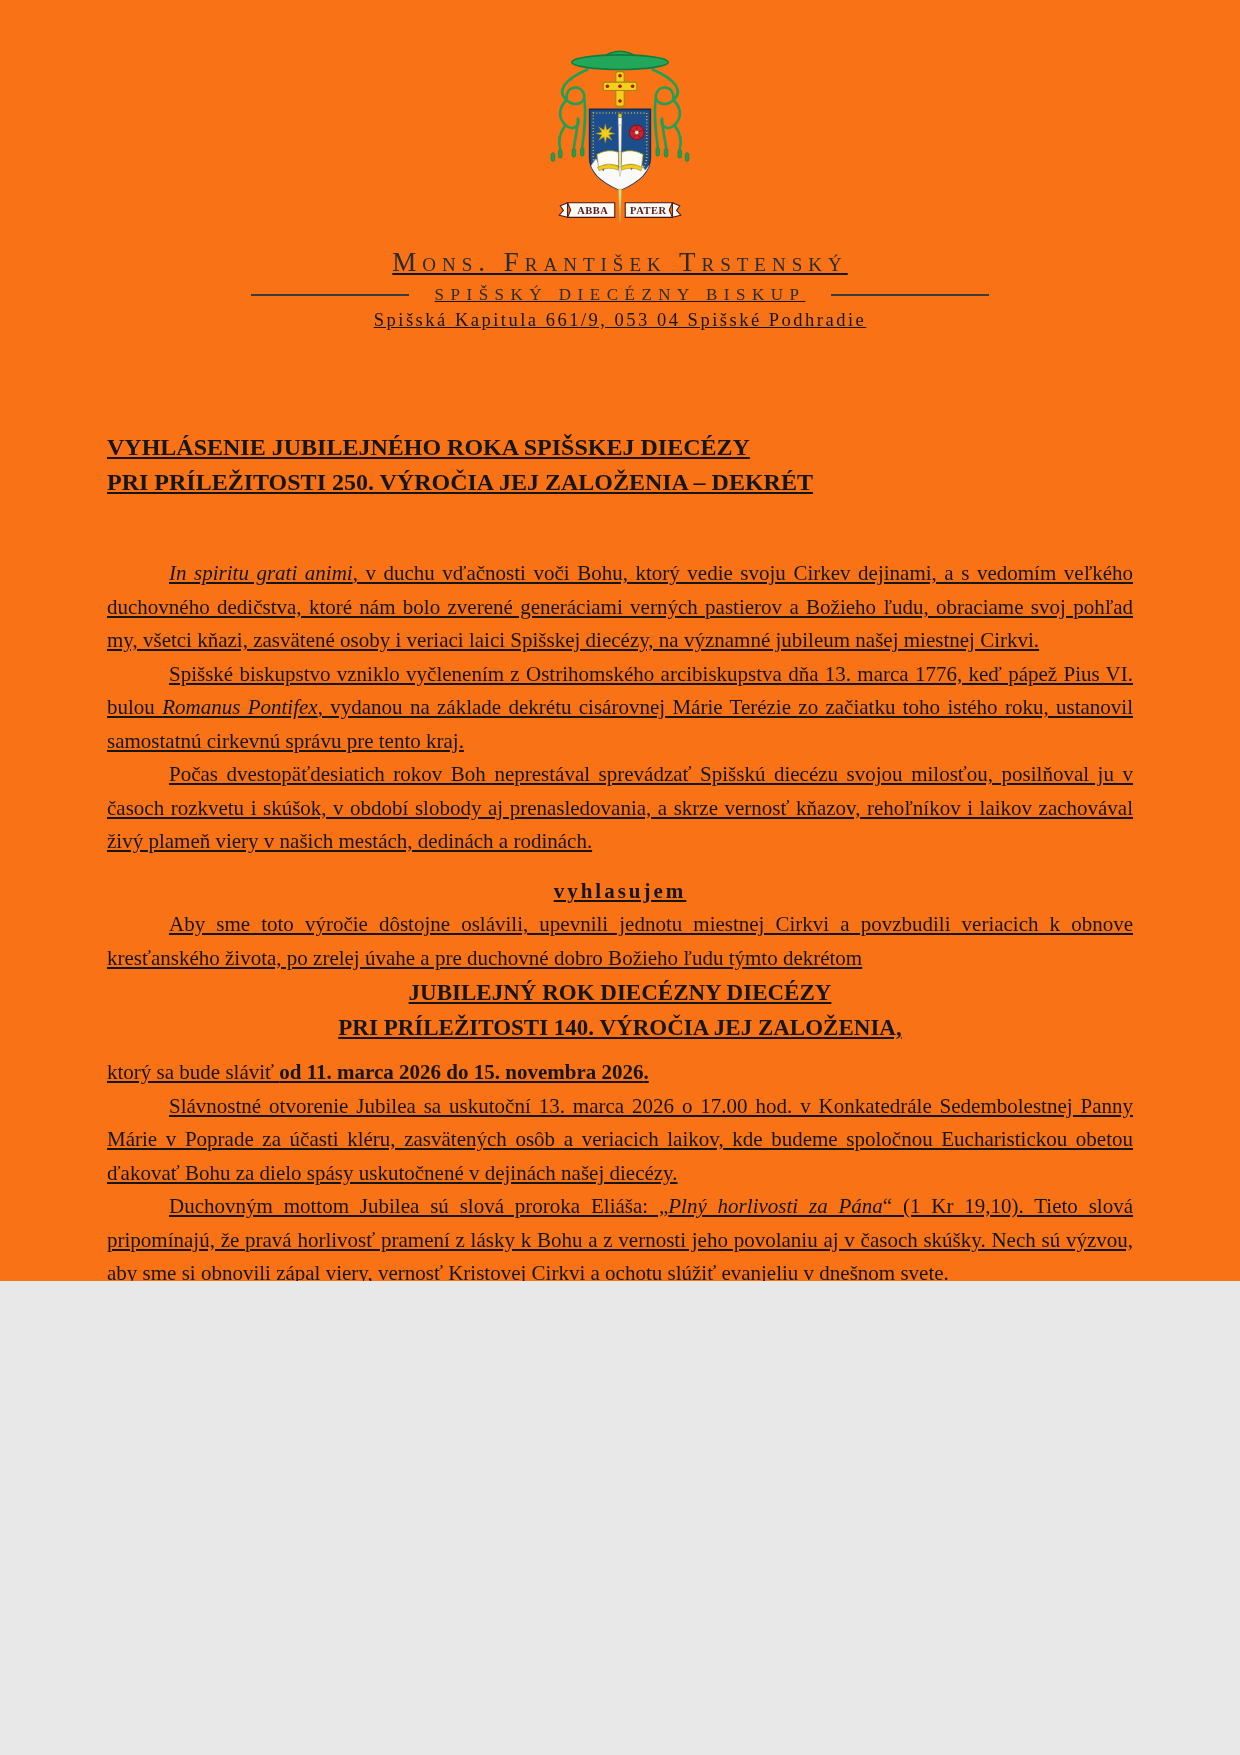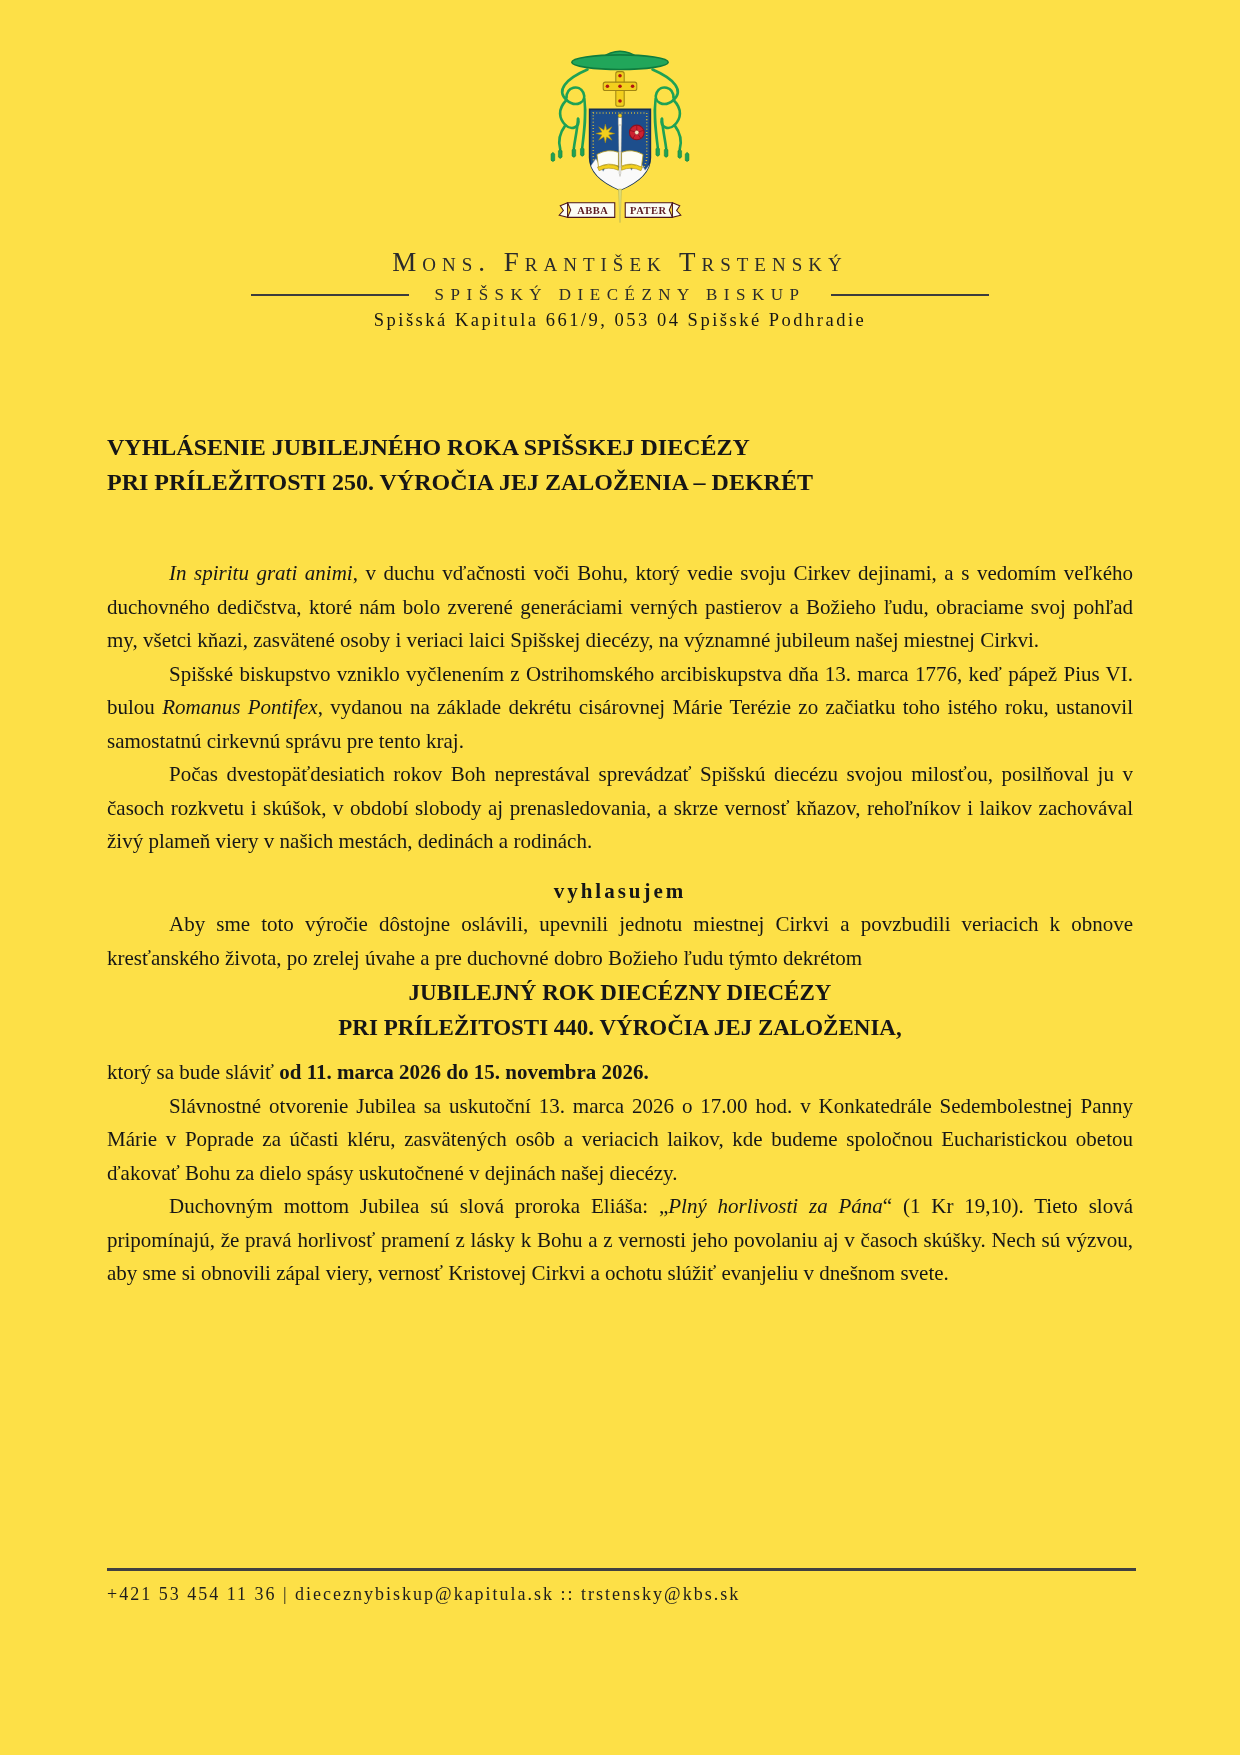--- a/index.html
+++ b/index.html
@@ -1,24 +1,25 @@
 <!DOCTYPE html>
 <html lang="sk"><head>
 <meta charset="utf-8">
 <style>
   html, body { margin: 0; padding: 0; background: #e8e8e8; }
   .page {
     position: relative;
     width: 1240px;
-    height: 1755px;
+    height: 1281px;
     margin: 0 auto;
-    background: #fde047;
+    background: #f97316;
     color: #161616;
     font-family: "Liberation Serif", "DejaVu Serif", serif;
     overflow: hidden;
+    text-decoration: underline;
   }
   
   .letterhead { text-align: center; padding-top: 36px; }
   .crest { display: inline-block; line-height: 0; }
   .bishop-name {
     margin-top: 12px;
     font-size: 27px;
     font-variant: small-caps;
     letter-spacing: 6px;
     color: #2b2b2b;
@@ -183,21 +184,21 @@
     <span>PRI PRÍLEŽITOSTI 250. VÝROČIA JEJ ZALOŽENIA – DEKRÉT</span>
   </h1>
 
   <main class="body-wrap" id="body-container">
       <p class="para ind"><span class="it">In spiritu grati animi</span><span>, v duchu vďačnosti voči Bohu, ktorý vedie svoju Cirkev dejinami, a s vedomím veľkého duchovného dedičstva, ktoré nám bolo zverené generáciami verných pastierov a Božieho ľudu, obraciame svoj pohľad my, všetci kňazi, zasvätené osoby i veriaci laici Spišskej diecézy, na významné jubileum našej miestnej Cirkvi.</span></p>
       <p class="para ind"><span>Spišské biskupstvo vzniklo vyčlenením z Ostrihomského arcibiskupstva dňa 13. marca 1776, keď pápež Pius VI. bulou </span><span class="it">Romanus Pontifex</span><span>, vydanou na základe dekrétu cisárovnej Márie Terézie zo začiatku toho istého roku, ustanovil samostatnú cirkevnú správu pre tento kraj.</span></p>
       <p class="para ind"><span>Počas dvestopäťdesiatich rokov Boh neprestával sprevádzať Spišskú diecézu svojou milosťou, posilňoval ju v časoch rozkvetu i skúšok, v období slobody aj prenasledovania, a skrze vernosť kňazov, rehoľníkov i laikov zachovával živý plameň viery v našich mestách, dedinách a rodinách.</span></p>
       <p class="para center declare"><span class="bd">vyhlasujem</span></p>
       <p class="para ind"><span>Aby sme toto výročie dôstojne oslávili, upevnili jednotu miestnej Cirkvi a povzbudili veriacich k obnove kresťanského života, po zrelej úvahe a pre duchovné dobro Božieho ľudu týmto dekrétom</span></p>
       <p class="para center subhead"><span class="bd">JUBILEJNÝ ROK DIECÉZNY DIECÉZY</span></p>
-      <p class="para center subhead"><span class="bd">PRI PRÍLEŽITOSTI 440. VÝROČIA JEJ ZALOŽENIA,</span></p>
+      <p class="para center subhead"><span class="bd">PRI PRÍLEŽITOSTI 140. VÝROČIA JEJ ZALOŽENIA,</span></p>
       <p class="para mt10"><span>ktorý sa bude sláviť </span><span class="bd">od 11. marca 2026 do 15. novembra 2026</span><span class="bd">.</span></p>
       <p class="para ind"><span>Slávnostné otvorenie Jubilea sa uskutoční 13. marca 2026 o 17.00 hod. v Konkatedrále Sedembolestnej Panny Márie v Poprade za účasti kléru, zasvätených osôb a veriacich laikov, kde budeme spoločnou Eucharistickou obetou ďakovať Bohu za dielo spásy uskutočnené v dejinách našej diecézy.</span></p>
       <p class="para ind"><span>Duchovným mottom Jubilea sú slová proroka Eliáša: „</span><span class="it">Plný horlivosti za Pána</span><span>“ (1 Kr 19,10). Tieto slová pripomínajú, že pravá horlivosť pramení z lásky k Bohu a z vernosti jeho povolaniu aj v časoch skúšky. Nech sú výzvou, aby sme si obnovili zápal viery, vernosť Kristovej Cirkvi a ochotu slúžiť evanjeliu v dnešnom svete.</span></p>
     </main>
 
   <footer class="footer">
     <div class="footer-rule"></div>
     <div class="footer-text">+421 53 454 11 36 | dieceznybiskup@kapitula.sk :: trstensky@kbs.sk</div>
   </footer>
 

